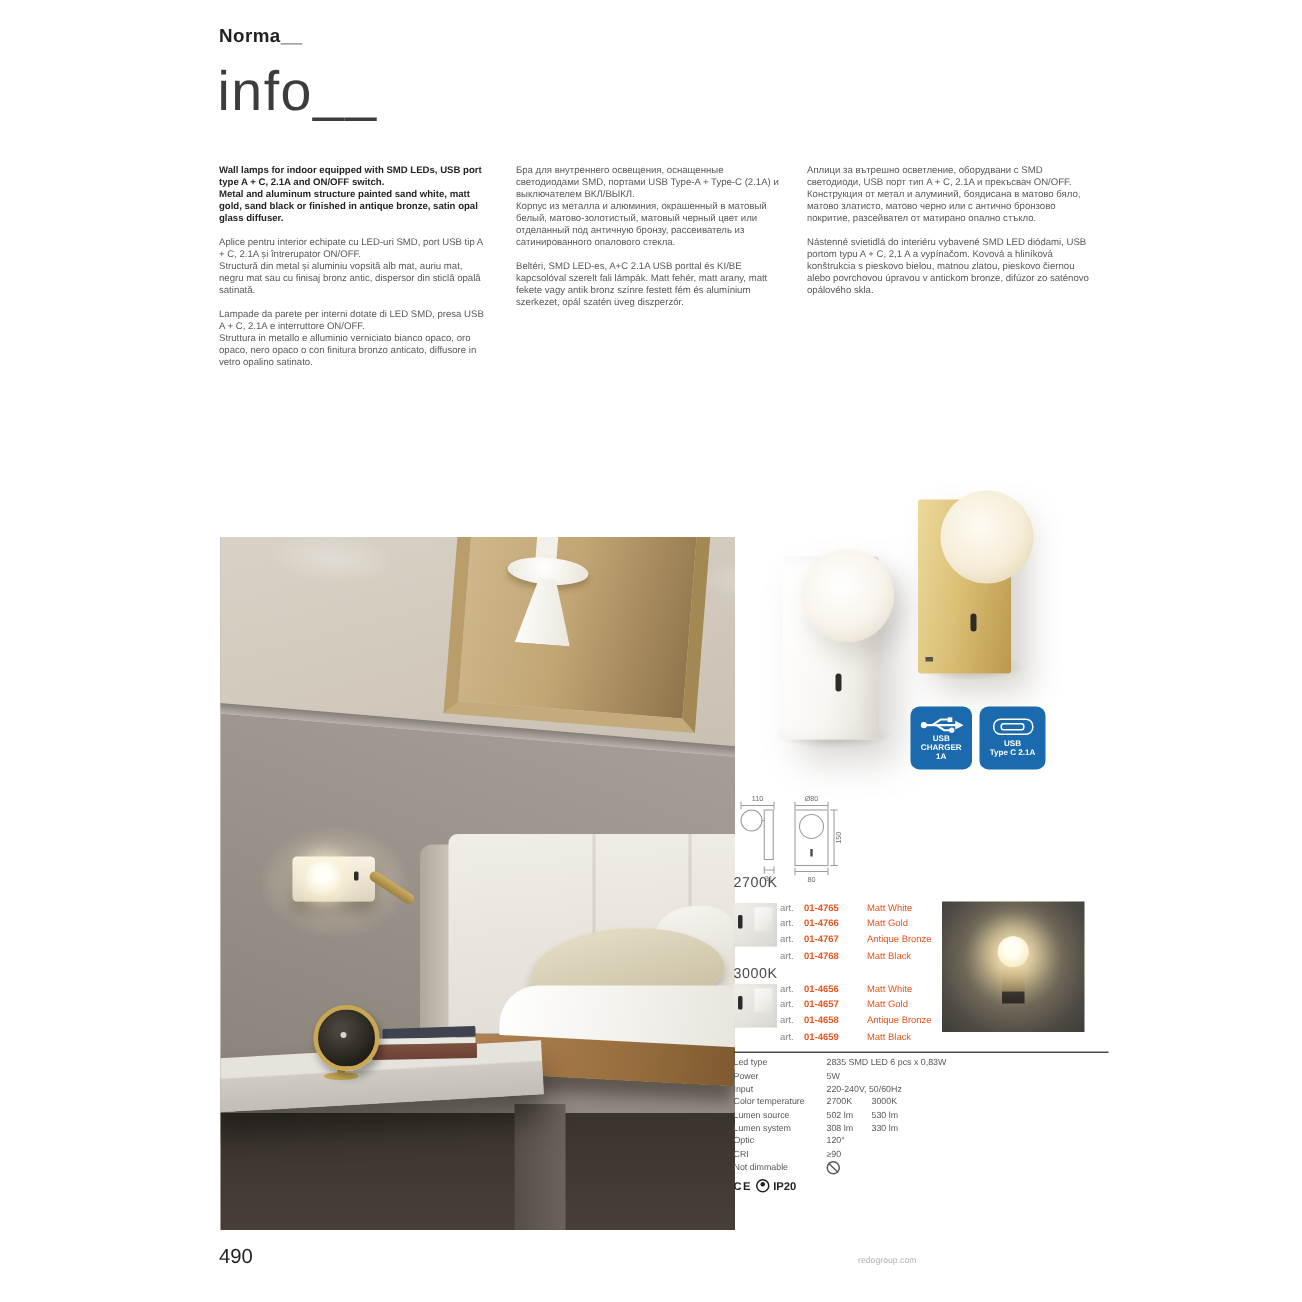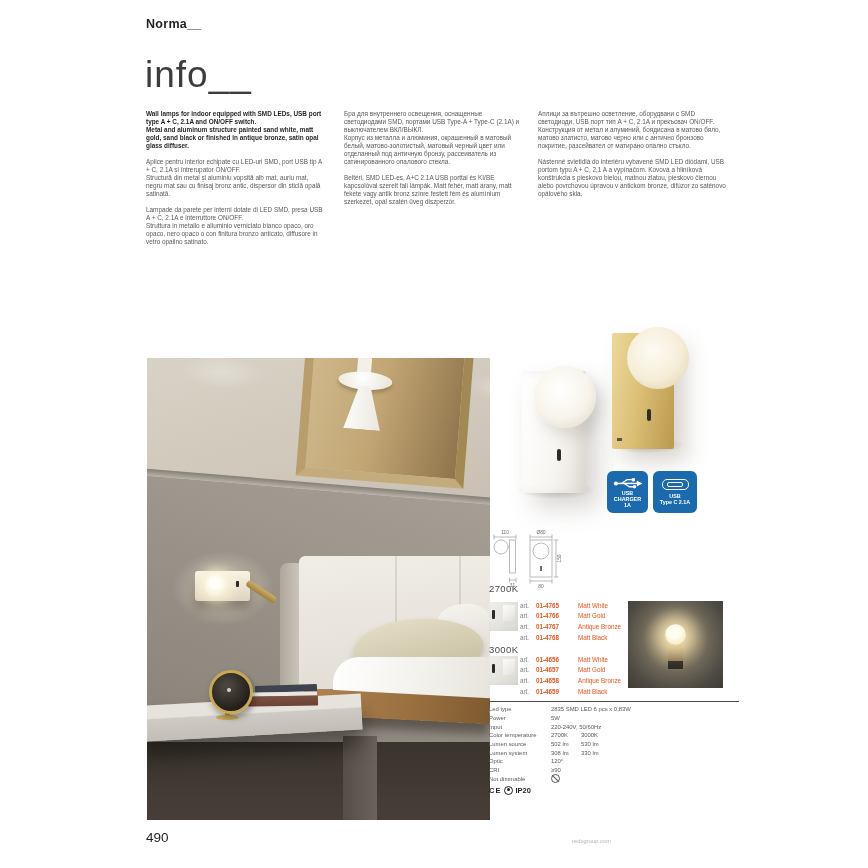--- a/index.html
+++ b/index.html
@@ -2,21 +2,21 @@
 <html style="--accent: #e8531c; --badge: #1a6aad;"><head>
 <meta charset="utf-8">
 <style>
   html,body{margin:0;padding:0;background:#ffffff;}
   .page{position:relative;width:868px;height:860px;overflow:hidden;background:#fff;
         font-family:"Liberation Sans",sans-serif;color:#58595b;}
   .abs{position:absolute;}
 
   
   .brand{left:146px;top:17px;font-size:12.5px;font-weight:bold;letter-spacing:.3px;color:#231f20;}
-  .title{left:145px;top:54px;font-size:37px;font-weight:300;letter-spacing:1px;color:#3c3c3d;}
+  .title{left:145px;top:40px;font-size:37px;font-weight:300;letter-spacing:1px;color:#3c3c3d;}
 
   
   .col{top:110px;font-size:6.4px;line-height:8px;color:#58595b;}
   .col1{left:146px;width:177px;}
   .col2{left:344px;width:182px;}
   .col3{left:538px;width:190px;}
   .para{margin:0 0 8px 0;white-space:pre-line;}
   .para.lead{font-weight:bold;color:#231f20;}
 
   

